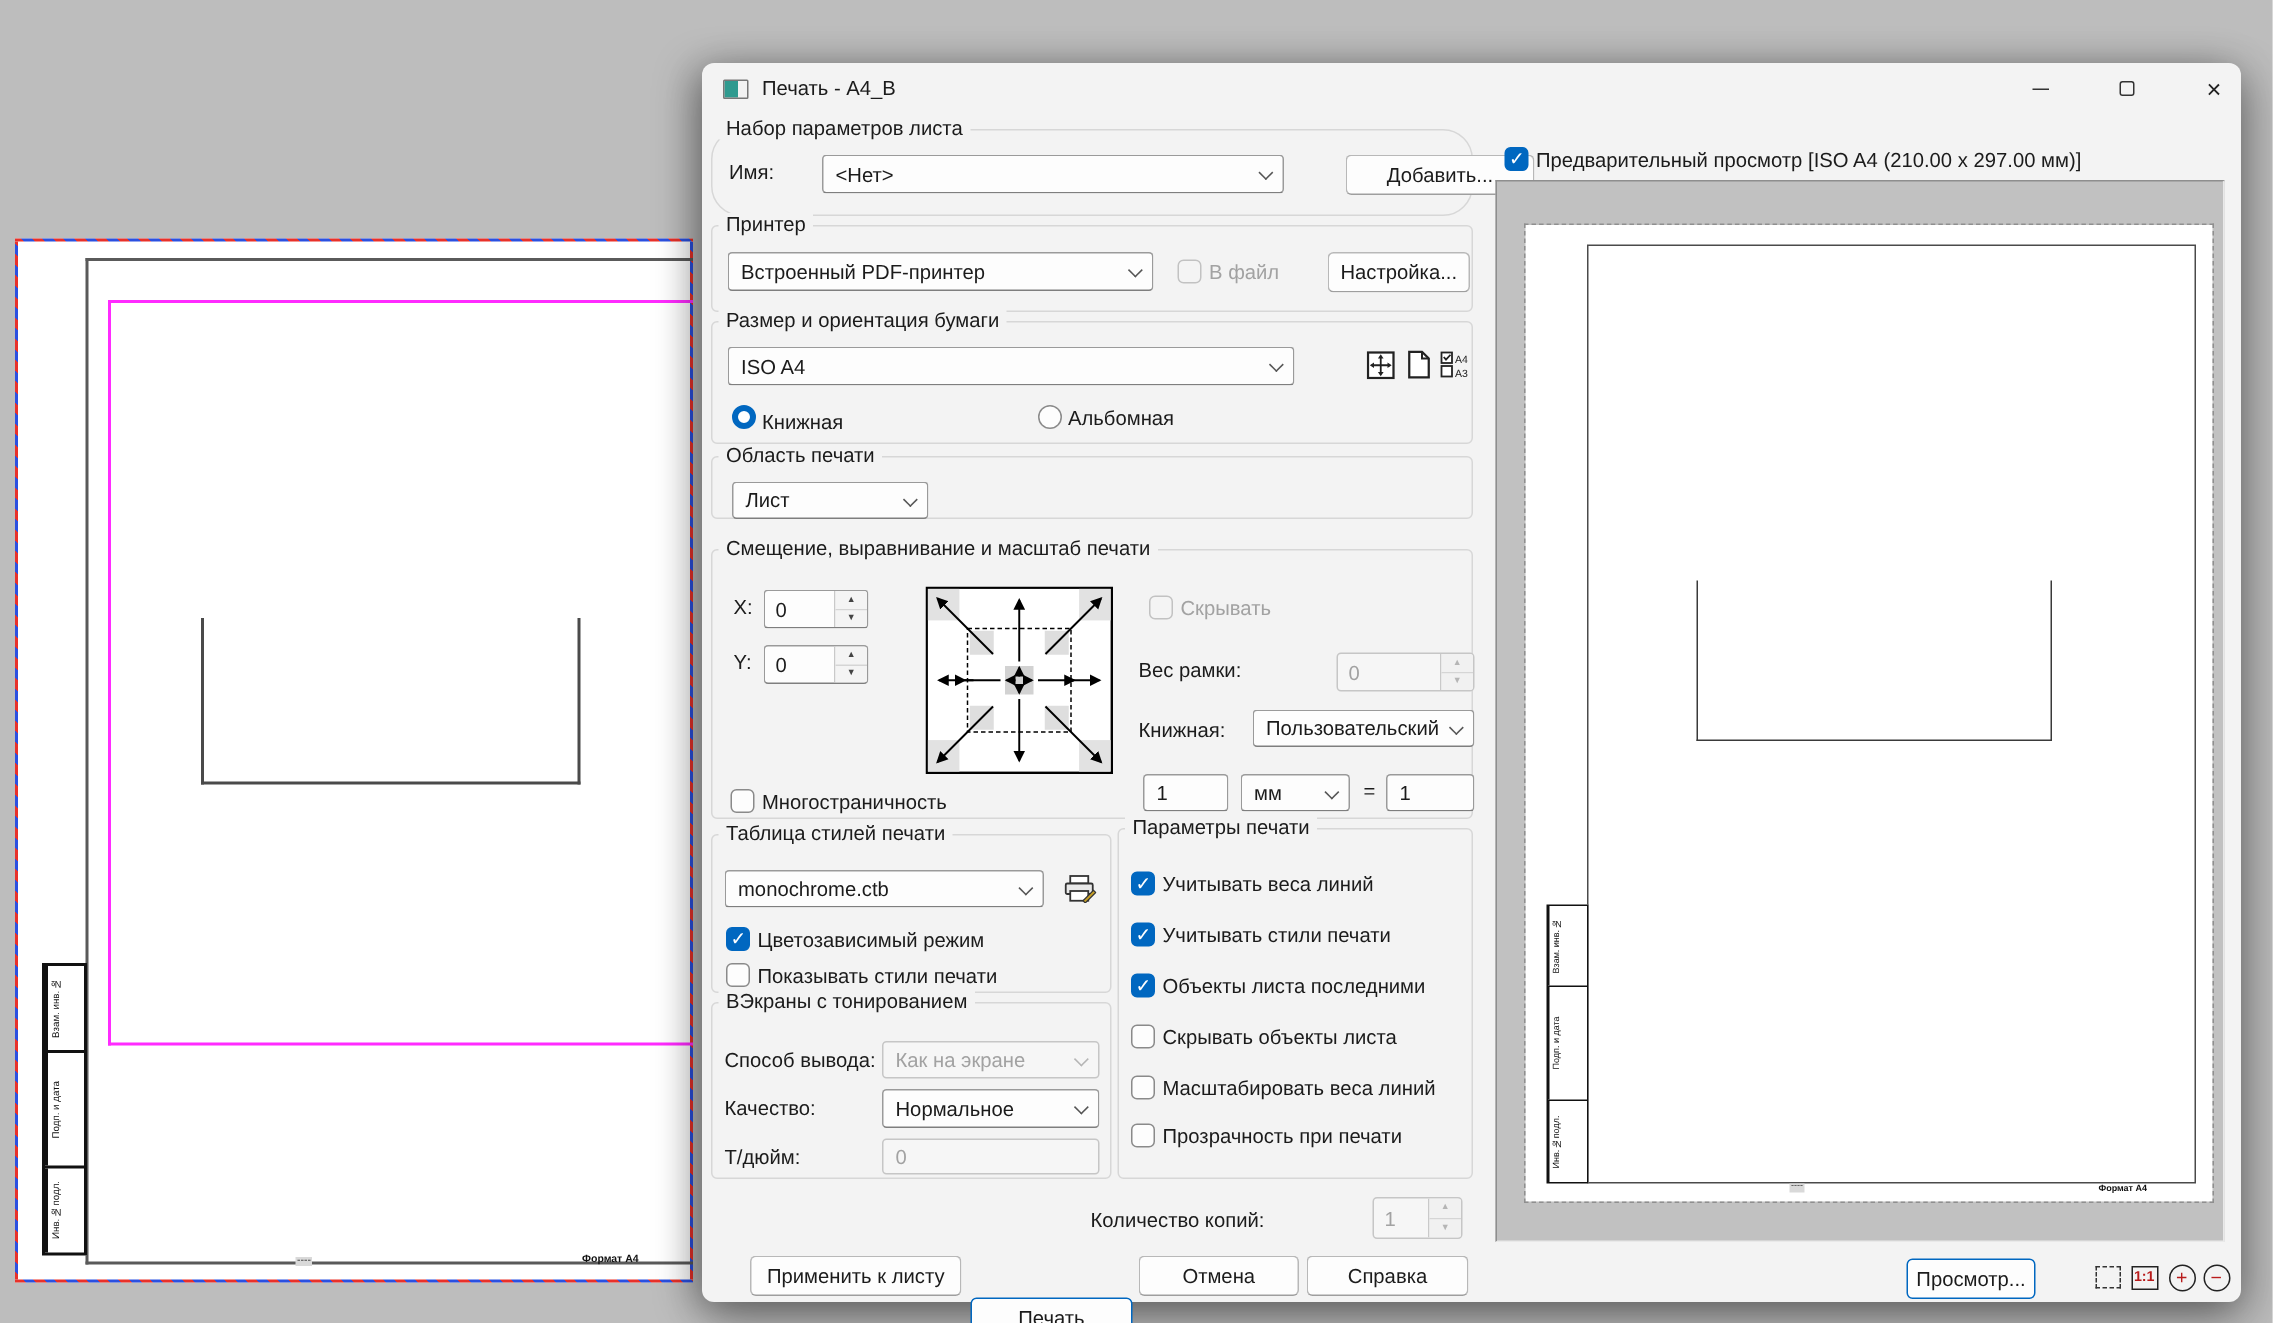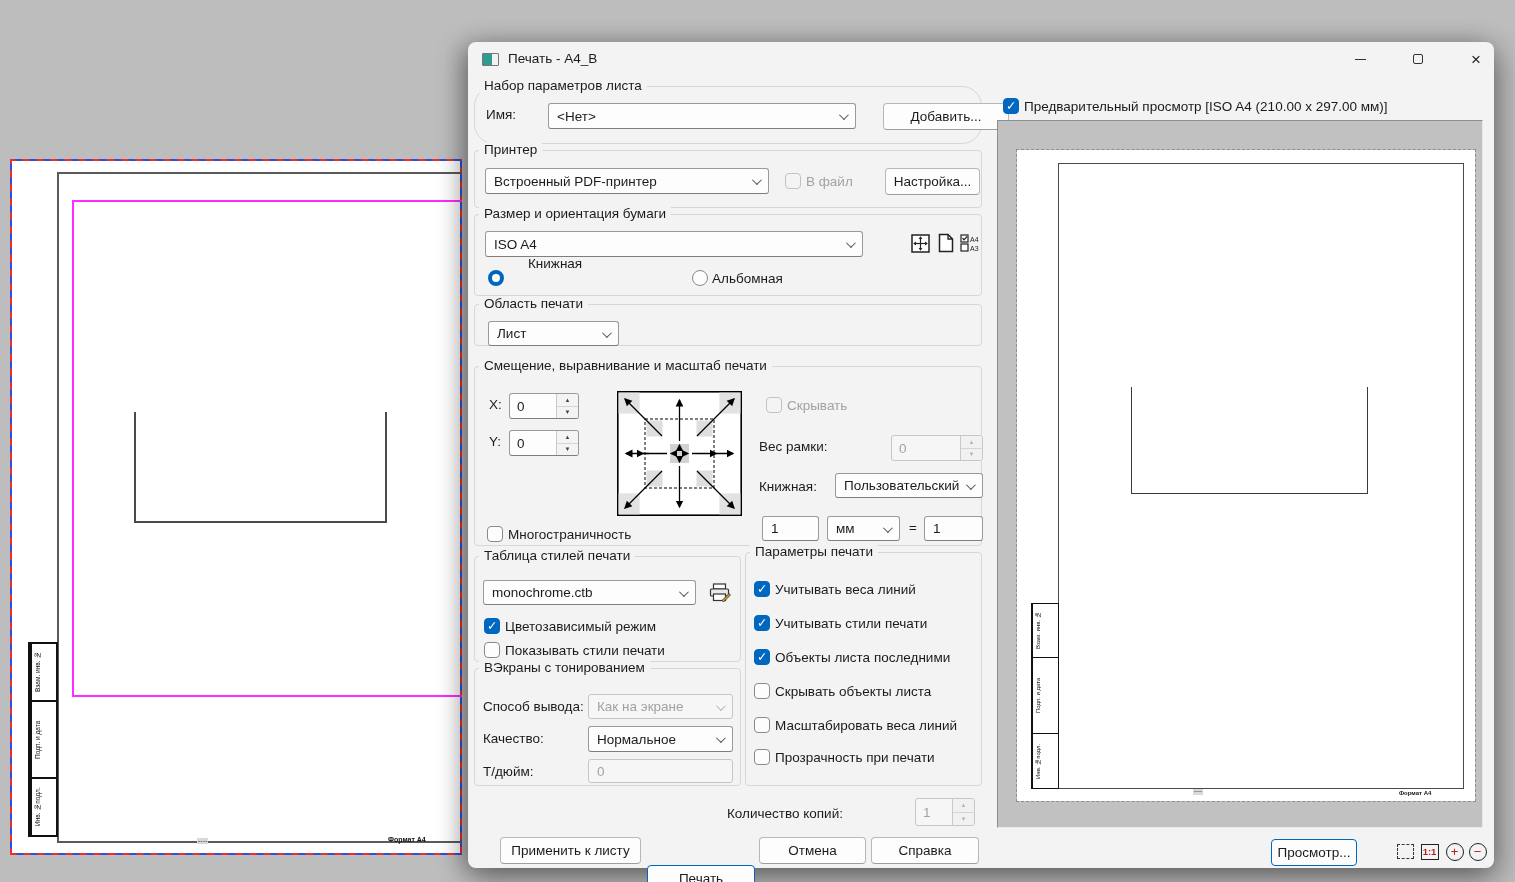--- a/index.html
+++ b/index.html
@@ -122,21 +122,21 @@
       </span>
   </div>
 
   <div class="grp" style="left:6px; top:44px; width:508px; height:58px;border-radius:20px;">
     <span class="legend">Набор параметров листа</span>
     <span class="lbl" style="left:11px; top:20px;">Имя:</span>
     <div class="dd" style="left:73px; top:16px; width:308px;">
       <span>&lt;Нет&gt;</span>
       <span class="chev"></span>
     </div>
-    <div class="btn" style="left:408px; top:16px; width:126px;">
+    <div class="btn" style="left:422px; top:16px; width:126px;">
         <span>Добавить...</span>
       </div>
   </div>
 
   <div class="grp" style="left:6px; top:108px; width:508px; height:58px;">
     <span class="legend">Принтер</span>
     <div class="dd" style="left:10px; top:17px; width:284px;">
       <span>Встроенный PDF-принтер</span>
       <span class="chev"></span>
     </div>
@@ -167,21 +167,21 @@
       <path d="M10 1.5 V6 H14.5" fill="none" stroke="#222" stroke-width="1.3"></path>
     </svg>
     <svg class="abs" style="left:485px; top:18px;" width="22" height="20" viewBox="0 0 22 20">
       <rect x="1" y="2" width="7" height="7" fill="#fff" stroke="#222" stroke-width="1.2"></rect>
       <path d="M2.5 5 l1.5 1.8 L7 3.5" fill="none" stroke="#222" stroke-width="1.2"></path>
       <text x="10" y="9" font-size="7" fill="#222">A4</text>
       <rect x="1" y="11" width="7" height="7" fill="#fff" stroke="#222" stroke-width="1.2"></rect>
       <text x="10" y="18" font-size="7" fill="#222">A3</text>
     </svg>
     <span class="radio on" style="left:13px; top:55px;"></span>
-    <span class="lbl" style="left:33px; top:41px;margin-left:20px;">Книжная</span>
+    <span class="lbl" style="left:33px; top:59px;">Книжная</span>
     <span class="radio" style="left:217px; top:55px;"></span>
     <span class="lbl" style="left:237px; top:56px;">Альбомная</span>
   </div>
 
   <div class="grp" style="left:6px; top:262px; width:508px; height:42px;">
     <span class="legend">Область печати</span>
     <div class="dd" style="left:13px; top:16px; width:131px; height:25px;">
       <span>Лист</span>
       <span class="chev"></span>
     </div>

